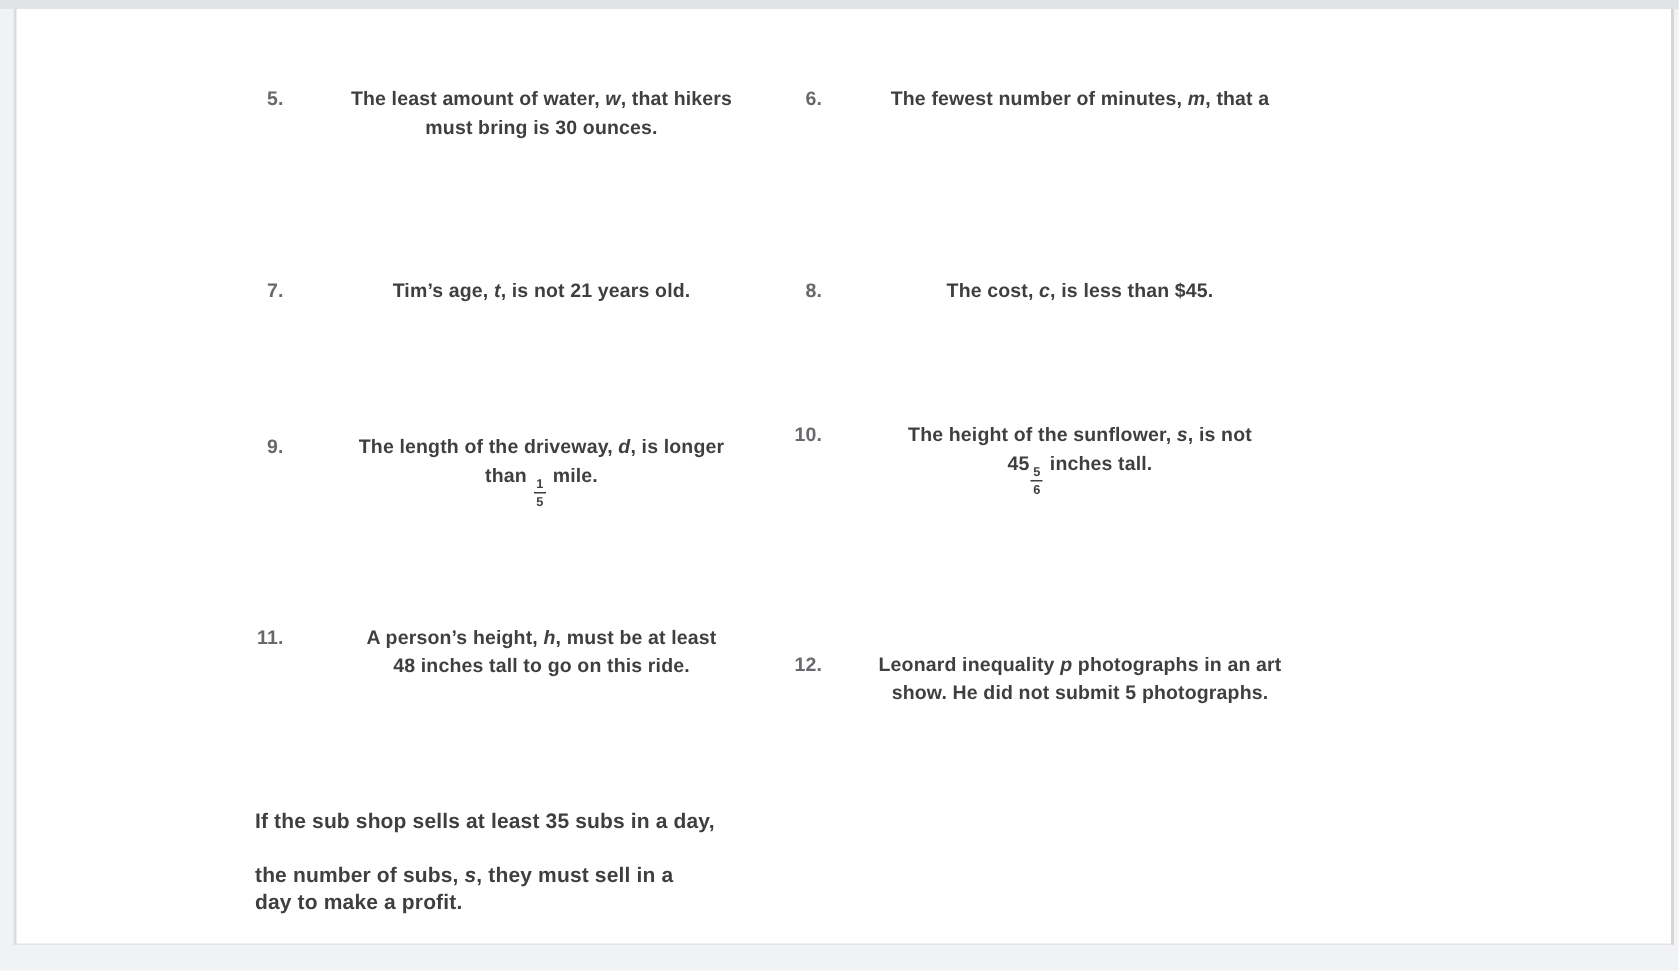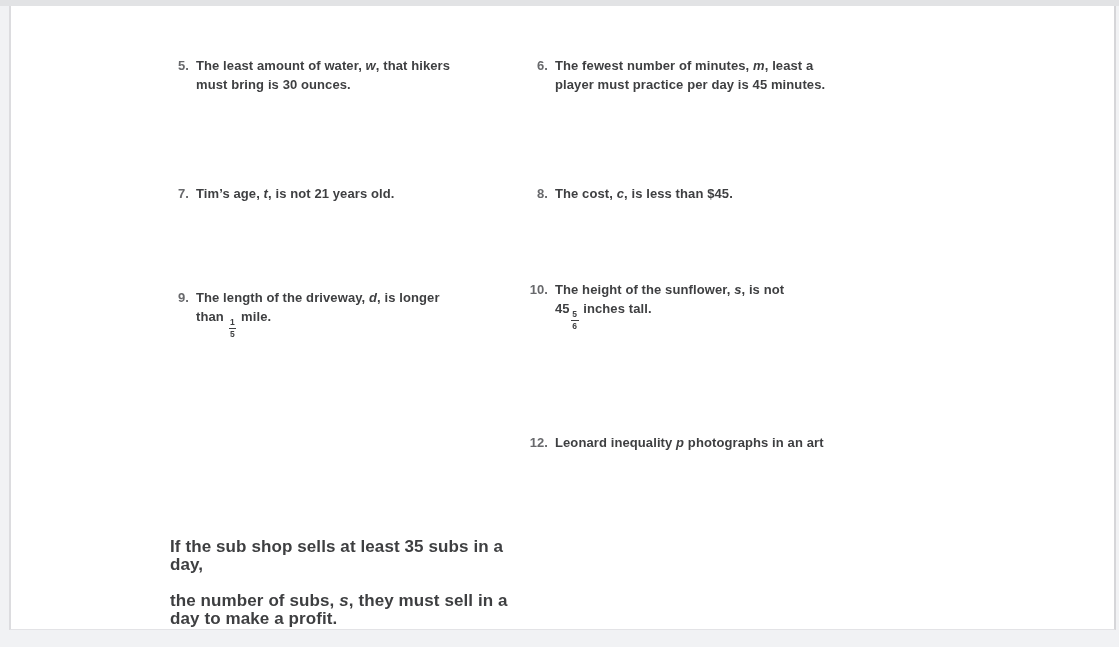--- a/index.html
+++ b/index.html
@@ -33,38 +33,38 @@
     color:#3e3f41;
     letter-spacing:0.1px;
   }
   .pnum {
     flex:none;
     width:26px;
     text-align:right;
     margin-right:7px;
     color:#68696c;
   }
-  .ptext { width:330px; }
+  .ptext { width:330px;text-align:center; }
   .it { font-style:italic; }
   .frac {
     display:inline-flex;
     flex-direction:column;
     align-items:center;
     vertical-align:-0.5em;
     line-height:1;
     font-size:8.5px;
     margin:0 1px;
   }
   .frac .fnum { display:block; padding:0 1.5px 1px; border-bottom:1px solid currentColor; }
   .frac .fden { display:block; padding-top:1px; }
   .footer-para {
     position:absolute;
     left:159px; top:532px;
     width:360px;
-    font-size:17px;
+    font-size:14px;
     font-weight:bold;
     line-height:18px;
     color:#3e3f41;
     letter-spacing:0.1px;
   }
   
   .pos-5  { left:152px; top:50px;  }
   .pos-6  { left:511px; top:50px;  }
   .pos-7  { left:152px; top:178px; }
   .pos-8  { left:511px; top:178px; }
@@ -80,21 +80,21 @@
 
 <div class="page">
 
   <div class="problem pos-5">
     <span class="pnum">5.</span>
     <span class="ptext"><span>The least amount of water, </span><span class="it">w</span><span>, that hikers</span><br><span>must bring is 30 ounces.</span></span>
   </div>
 
   <div class="problem pos-6">
     <span class="pnum">6.</span>
-    <span class="ptext"><span>The fewest number of minutes, </span><span class="it">m</span><span>, least a</span><br><span>player must practice per day is 45 minutes.</span></span>
+    <span class="ptext"><span>The fewest number of minutes, </span><span class="it">m</span><span>, that a</span><br></span>
   </div>
 
   <div class="problem pos-7">
     <span class="pnum">7.</span>
     <span class="ptext"><span>Tim’s age, </span><span class="it">t</span><span>, is not 21 years old.</span></span>
   </div>
 
   <div class="problem pos-8">
     <span class="pnum">8.</span>
     <span class="ptext"><span>The cost, </span><span class="it">c</span><span>, is less than $45.</span></span>
@@ -109,21 +109,25 @@
   </div>
 
   <div class="problem pos-10">
     <span class="pnum">10.</span>
     <span class="ptext"><span>The height of the sunflower, </span><span class="it">s</span><span>, is not</span><br><span>45</span><span class="frac">
           <span class="fnum">5</span>
           <span class="fden">6</span>
         </span><span> inches tall.</span></span>
   </div>
 
+  <div class="problem pos-11">
+    <span class="pnum">11.</span>
+    <span class="ptext"><span>A person’s height, </span><span class="it">h</span><span>, must be at least</span><br><span>48 inches tall to go on this ride.</span></span>
+  </div>
 
   <div class="problem pos-12">
     <span class="pnum">12.</span>
-    <span class="ptext"><span>Leonard inequality </span><span class="it">p</span><span> photographs in an art</span><br></span>
+    <span class="ptext"><span>Leonard inequality </span><span class="it">p</span><span> photographs in an art</span><br><span>show. He did not submit 5 photographs.</span></span>
   </div>
 
   <div class="footer-para"><span>If the sub shop sells at least 35 subs in a day,</span><br><br><span>the number of subs, </span><span class="it">s</span><span>, they must sell in a</span><br><span>day to make a profit.</span></div>
 
 </div>
 
 </body></html>

